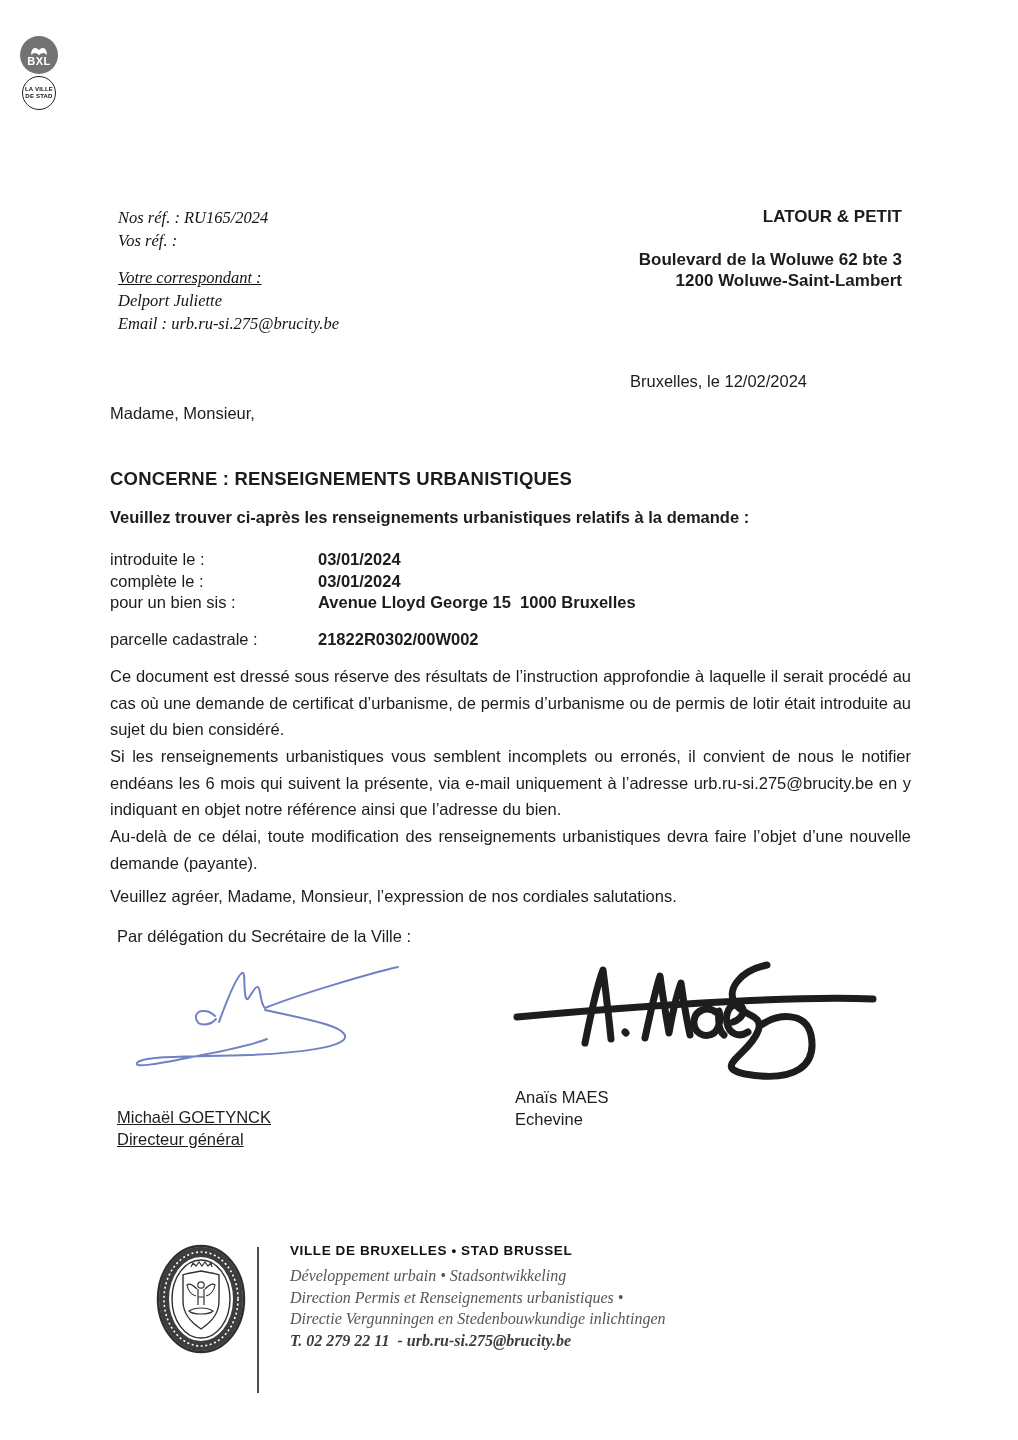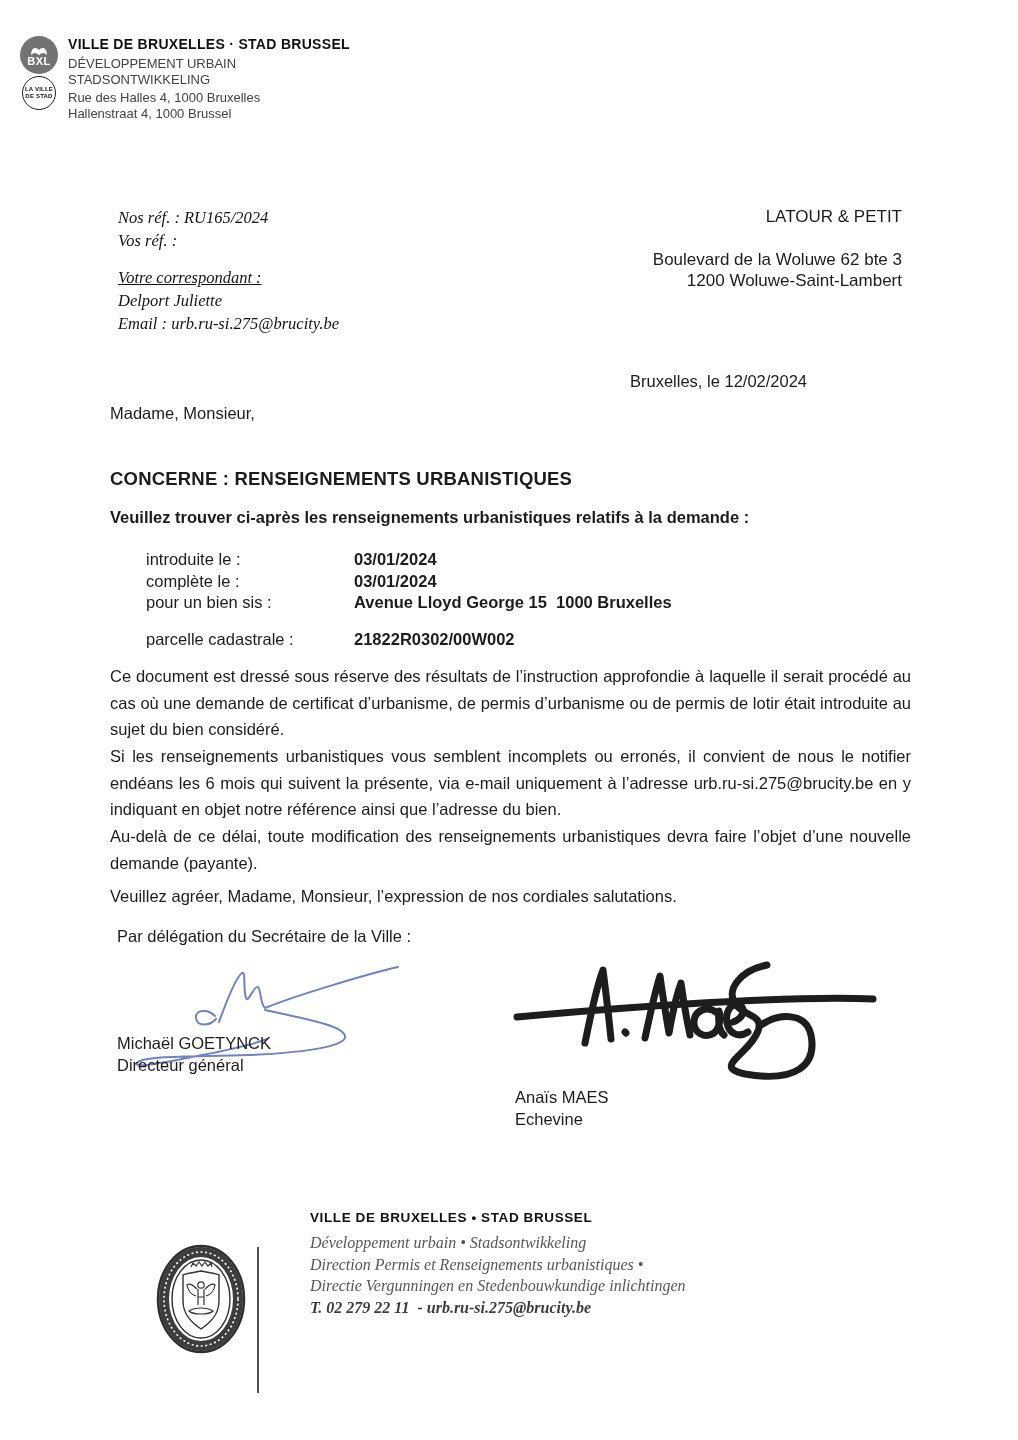--- a/index.html
+++ b/index.html
@@ -22,71 +22,64 @@
   .header-text{position:absolute;left:68px;top:36px;}
   .h-title{font-size:14px;font-weight:bold;color:#111;letter-spacing:.3px;margin-bottom:4px;}
   .h-line{font-size:13px;color:#424242;line-height:16px;}
   .h-line.addr1{margin-top:2px;}
   
   .refs{position:absolute;left:118px;top:206px;font-family:"Liberation Serif",serif;
         font-style:italic;font-size:16.5px;line-height:23px;color:#141414;}
   .refs .gap{height:14px;}
   .refs .underline{text-decoration:underline;}
   
-  .recipient{position:absolute;right:116px;top:206px;text-align:right;font-weight:normal;font-size:17px;line-height:21px;}
+  .recipient{position:absolute;right:116px;top:206px;text-align:right;font-weight:bold;font-size:17px;line-height:21px;}
   .recipient .name{margin-bottom:22px;}
   
   .dateline{position:absolute;left:630px;top:372px;font-size:16.5px;}
   .salutation{position:absolute;left:110px;top:404px;font-size:16.5px;}
   .subject{position:absolute;left:110px;top:468px;font-size:18.5px;font-weight:bold;letter-spacing:.2px;}
   .intro{position:absolute;left:110px;top:508px;font-size:16.5px;font-weight:bold;}
   .details{position:absolute;left:110px;top:549px;font-size:16.5px;}
   .detail-row{display:flex;line-height:21.5px;}
   .detail-row.spaced{margin-top:15px;}
-  .detail-label{width:208px;flex:none;margin-left:36px;}
+  .detail-label{width:208px;flex:none;}
   .detail-value{font-weight:bold;white-space:pre-wrap;}
   .para{position:absolute;left:110px;width:801px;font-size:16.5px;line-height:26.5px;text-align:justify;}
   .para.noj{text-align:left;}
   
   .sig-blue{position:absolute;left:115px;top:960px;}
   .sig-blue path{fill:none;stroke:#7181c5;stroke-width:2;stroke-linecap:round;stroke-linejoin:round;}
   .sig-black{position:absolute;left:505px;top:955px;}
   .sig-black path{fill:none;stroke:#1d1d1d;stroke-width:7;stroke-linecap:round;stroke-linejoin:round;}
   .signer{position:absolute;font-size:16.5px;line-height:22px;}
-  .signer.left{left:117px;top:1032px;}
+  .signer.left{left:117px;top:1106px;text-decoration:underline;}
   .signer.right{left:515px;top:1086px;}
   
   .seal{position:absolute;left:155px;top:1243px;}
   .footer-divider{position:absolute;left:257px;top:1247px;width:2px;height:146px;background:#4d4d4d;}
-  .footer-text{position:absolute;left:290px;top:1210px;margin-left:20px;}
+  .footer-text{position:absolute;left:290px;top:1243px;}
   .f-title{font-size:13.5px;font-weight:bold;color:#111;letter-spacing:.6px;margin-bottom:7px;}
   .f-line{font-family:"Liberation Serif",serif;font-style:italic;font-size:16px;line-height:21.5px;color:#565656;}
   .f-line.strong{font-weight:bold;color:#3c3c3c;white-space:pre-wrap;}
 </style>
 </head>
 <body>
 
 <div class="page">
 
   <div class="logo-black">
     <svg width="22" height="12" viewBox="0 0 24 14">
       <path d="M3 13 C2 5 8 2 12 7 C16 2 22 5 21 13 C18 9 15 10 12 13 C9 10 6 9 3 13 Z" fill="#ffffff"></path>
     </svg>
     <span class="bxl">BXL</span>
   </div>
   <div class="logo-white">
     <span>LA VILLE</span>
     <span>DE STAD</span>
-  </div>
-  <div class="header-text">
-    <div class="h-title">VILLE DE BRUXELLES · STAD BRUSSEL</div>
-    <div class="h-line">DÉVELOPPEMENT URBAIN</div>
-    <div class="h-line">STADSONTWIKKELING</div>
-    <div class="h-line addr1">Rue des Halles 4, 1000 Bruxelles</div>
-    <div class="h-line">Hallenstraat 4, 1000 Brussel</div>
   </div>
 
   <div class="refs">
     <div>Nos réf. : RU165/2024</div>
     <div>Vos réf. :</div>
     <div class="gap"></div>
     <div class="underline">Votre correspondant :</div>
     <div>Delport Juliette</div>
     <div>Email : urb.ru-si.275@brucity.be</div>
   </div>

